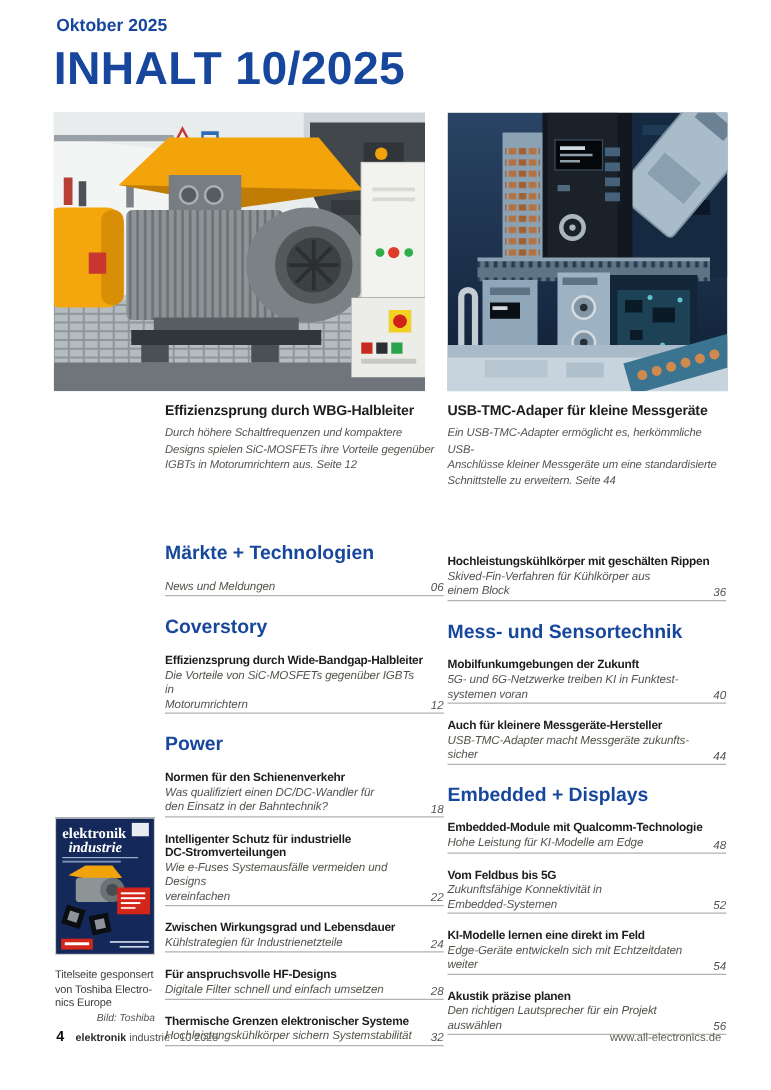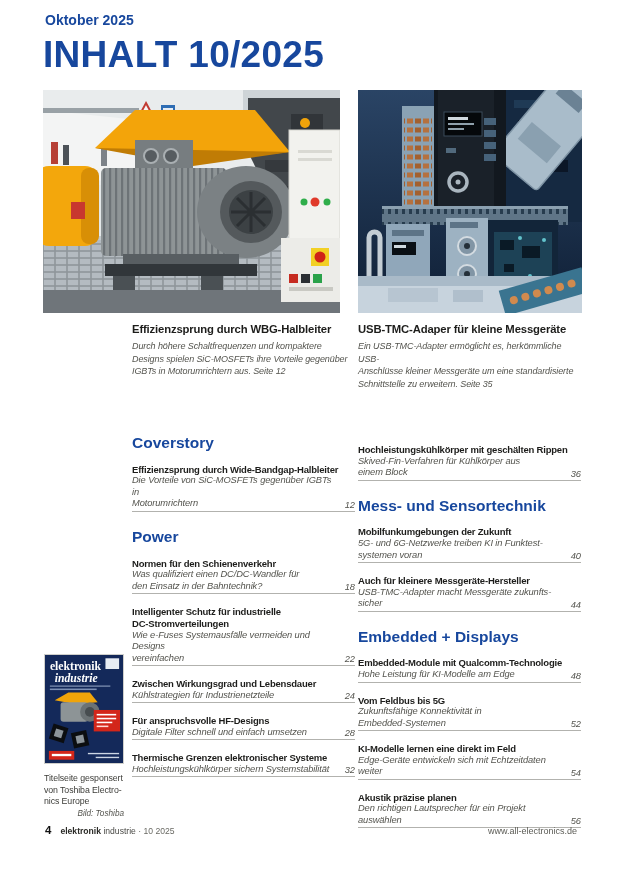--- a/index.html
+++ b/index.html
@@ -207,24 +207,36 @@
 <div class="caption c-left">
   <div class="caption-title">Effizienzsprung durch WBG-Halbleiter</div>
   <div class="caption-teaser">Durch höhere Schaltfrequenzen und kompaktere
 Designs spielen SiC-MOSFETs ihre Vorteile gegenüber
 IGBTs in Motorumrichtern aus. Seite 12</div>
 </div>
 <div class="caption c-right">
   <div class="caption-title">USB-TMC-Adaper für kleine Messgeräte</div>
   <div class="caption-teaser">Ein USB-TMC-Adapter ermöglicht es, herkömmliche USB-
 Anschlüsse kleiner Messgeräte um eine standardisierte
-Schnittstelle zu erweitern. Seite 35</div>
+Schnittstelle zu erweitern. Seite 44</div>
 </div>
 
 <div class="toc-col" id="col-left">
+  <section class="toc-section">
+    <h2 class="toc-heading">Märkte + Technologien</h2>
+    <div class="toc-items">
+  <div class="toc-item">
+
+    <div class="item-sub-row">
+      <div class="item-sub">News und Meldungen</div>
+      <div class="item-page">06</div>
+    </div>
+  </div>
+</div>
+  </section>
 
   <section class="toc-section">
     <h2 class="toc-heading">Coverstory</h2>
     <div class="toc-items">
   <div class="toc-item">
     <div class="item-title">Effizienzsprung durch Wide-Bandgap-Halbleiter</div>
     <div class="item-sub-row">
       <div class="item-sub">Die Vorteile von SiC-MOSFETs gegenüber IGBTs in
 Motorumrichtern</div>
       <div class="item-page">12</div>

